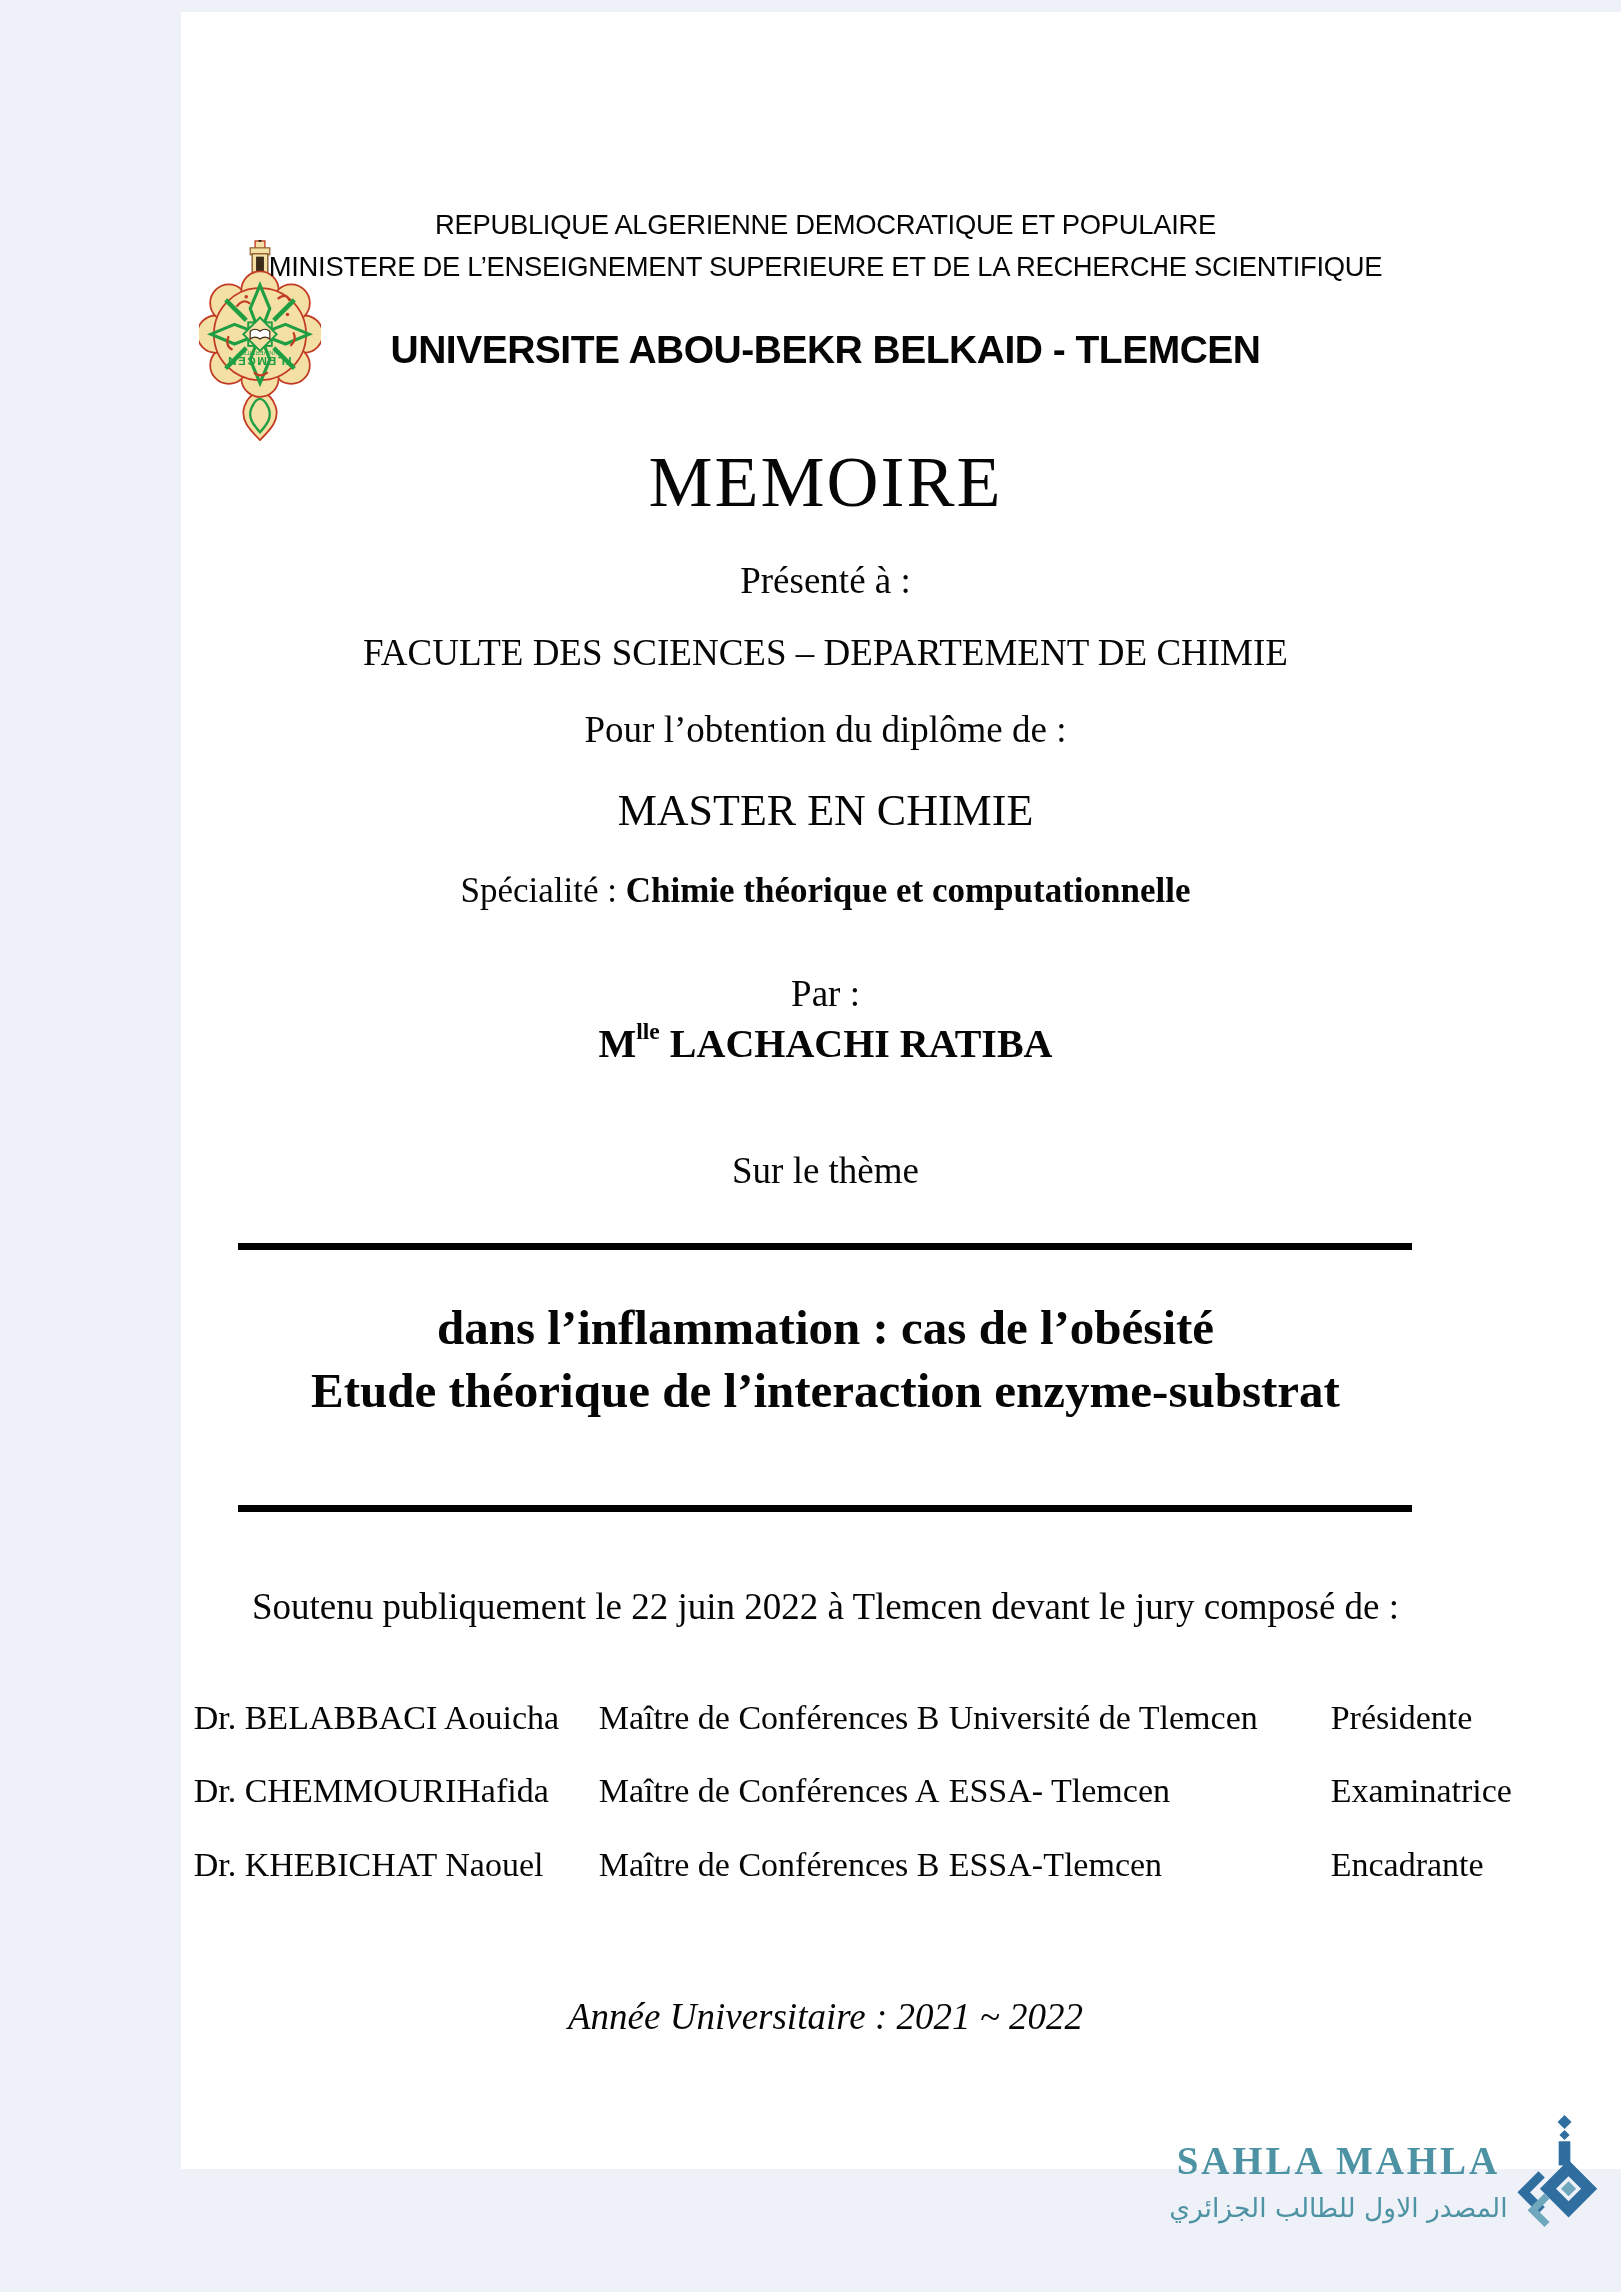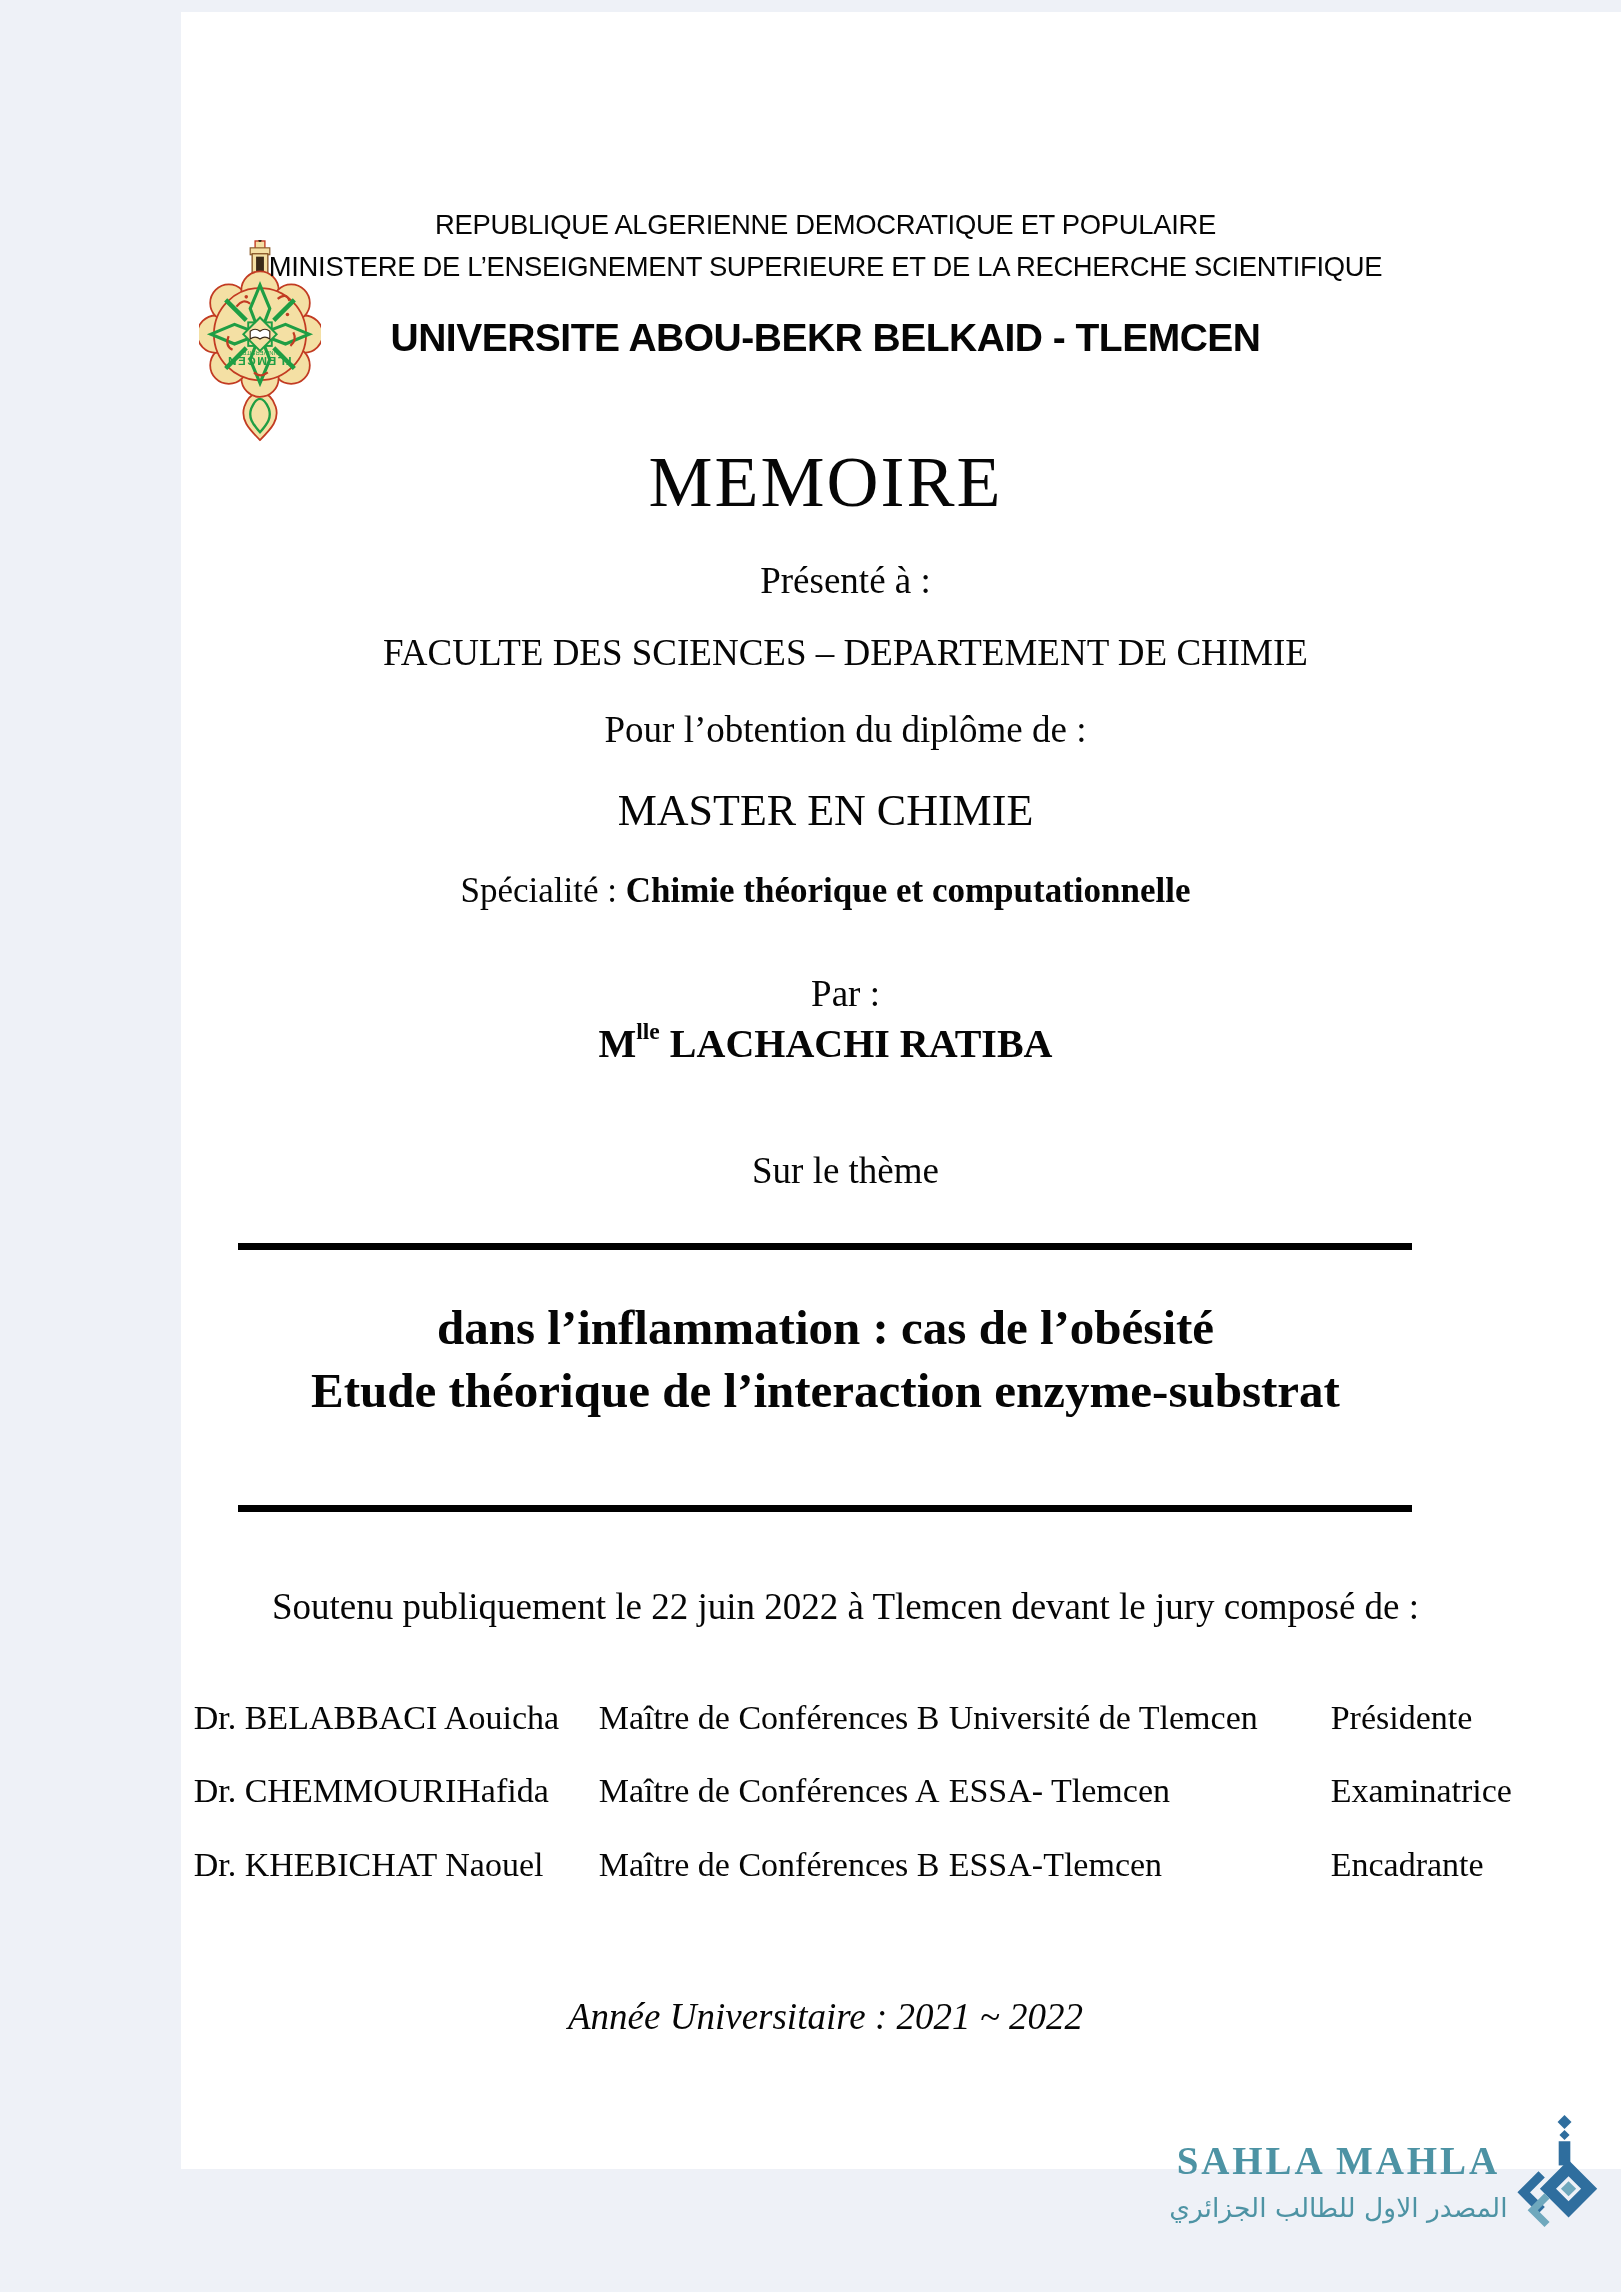--- a/index.html
+++ b/index.html
@@ -12,21 +12,21 @@
   }
   .sheet{
     position:absolute;left:181px;top:11.8px;width:1440px;height:2157px;
     background:#ffffff;
   }
   .col{position:absolute;left:0;width:1289px;text-align:center;}
   .sans{font-family:"Liberation Sans","DejaVu Sans",sans-serif;}
   .hdr{font-size:27.4px;line-height:41px;letter-spacing:-0.3px;}
   .univ{font-size:39px;font-weight:bold;letter-spacing:-0.5px;}
   .memoire{font-size:72px;letter-spacing:2px;line-height:82px;}
-  .label{font-size:37px;line-height:47px;padding-left:20px;}
+  .label{font-size:37px;line-height:47px;}
   .master{font-size:44px;line-height:53px;}
   .spec{font-size:35px;line-height:45px;}
   .spec b{font-weight:bold;}
   .author{font-size:40px;font-weight:bold;line-height:51px;}
   .author sup{font-size:23.5px;line-height:0;vertical-align:17.6px;}
   .thesis-title{font-size:49px;font-weight:bold;line-height:63px;}
   .rule{position:absolute;height:6.9px;background:#000;width:1174px;left:57px;}
   .jury{
     position:absolute;left:12.7px;top:1682px;
     display:grid;grid-template-columns:405px 350px 382px max-content;
@@ -106,21 +106,21 @@
     <rect x="50" y="84" width="24" height="24" fill="#f4e0a4" stroke="#1f9e44" stroke-width="2"></rect>
     <rect x="50" y="84" width="24" height="24" fill="#f4e0a4" stroke="#1f9e44" stroke-width="2" transform="rotate(45 62 96)"></rect>
     <path d="M52 93 Q57 89 62 93 Q67 89 72 93 L72 101 Q67 97 62 101 Q57 97 52 101 Z" fill="#ffffff" stroke="#3a2a18" stroke-width="1.2"></path>
 
     <text x="62" y="121" transform="rotate(180 62 117)" text-anchor="middle" font-family="Liberation Sans, sans-serif" font-size="6" fill="#1f9e44">UNIVERSITE</text>
     <text x="62" y="133" transform="rotate(180 62 126)" text-anchor="middle" font-family="Liberation Sans, sans-serif" font-size="12" font-weight="bold" letter-spacing="1.5" fill="#1f9e44">TLEMCEN</text>
   </svg>
 
   <div class="col sans hdr" style="top:234px;">MINISTERE DE L’ENSEIGNEMENT SUPERIEURE ET DE LA RECHERCHE SCIENTIFIQUE</div>
   <div class="col sans hdr" style="top:192px;">REPUBLIQUE ALGERIENNE DEMOCRATIQUE ET POPULAIRE</div>
-  <div class="col sans univ" style="top:304px;">UNIVERSITE ABOU-BEKR BELKAID - TLEMCEN</div>
+  <div class="col sans univ" style="top:316px;">UNIVERSITE ABOU-BEKR BELKAID - TLEMCEN</div>
 
   <div class="col memoire" style="top:429px;">MEMOIRE</div>
 
   <div class="col label" style="top:545px;">Présenté à :</div>
   <div class="col label" style="top:617px;">FACULTE DES SCIENCES – DEPARTEMENT DE CHIMIE</div>
   <div class="col label" style="top:694px;">Pour l’obtention du diplôme de :</div>
   <div class="col master" style="top:772px;">MASTER EN CHIMIE</div>
 
   <div class="col spec" style="top:856px;"><span>Spécialité : </span><b>Chimie théorique et computationnelle</b></div>
 

